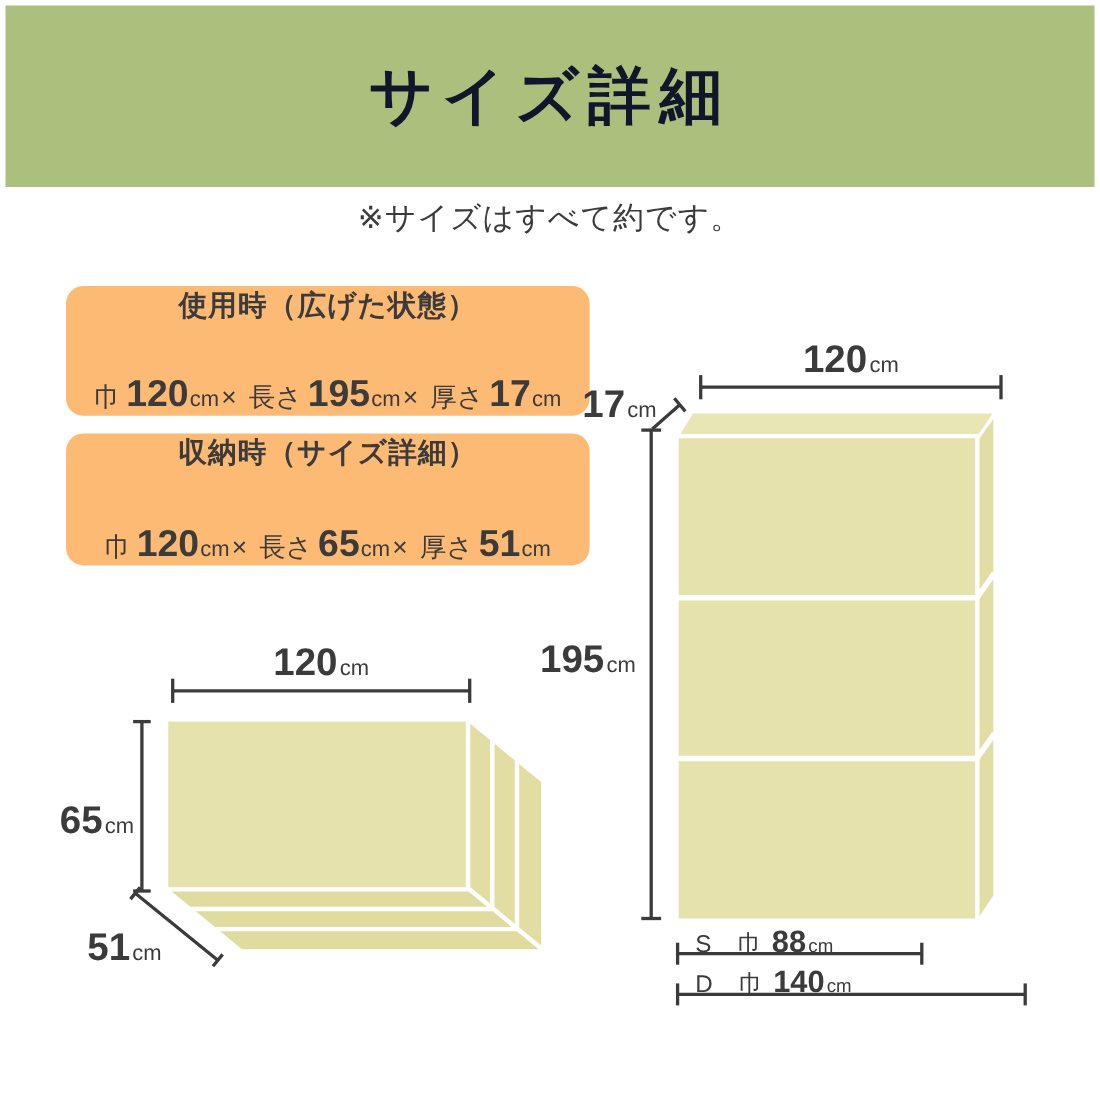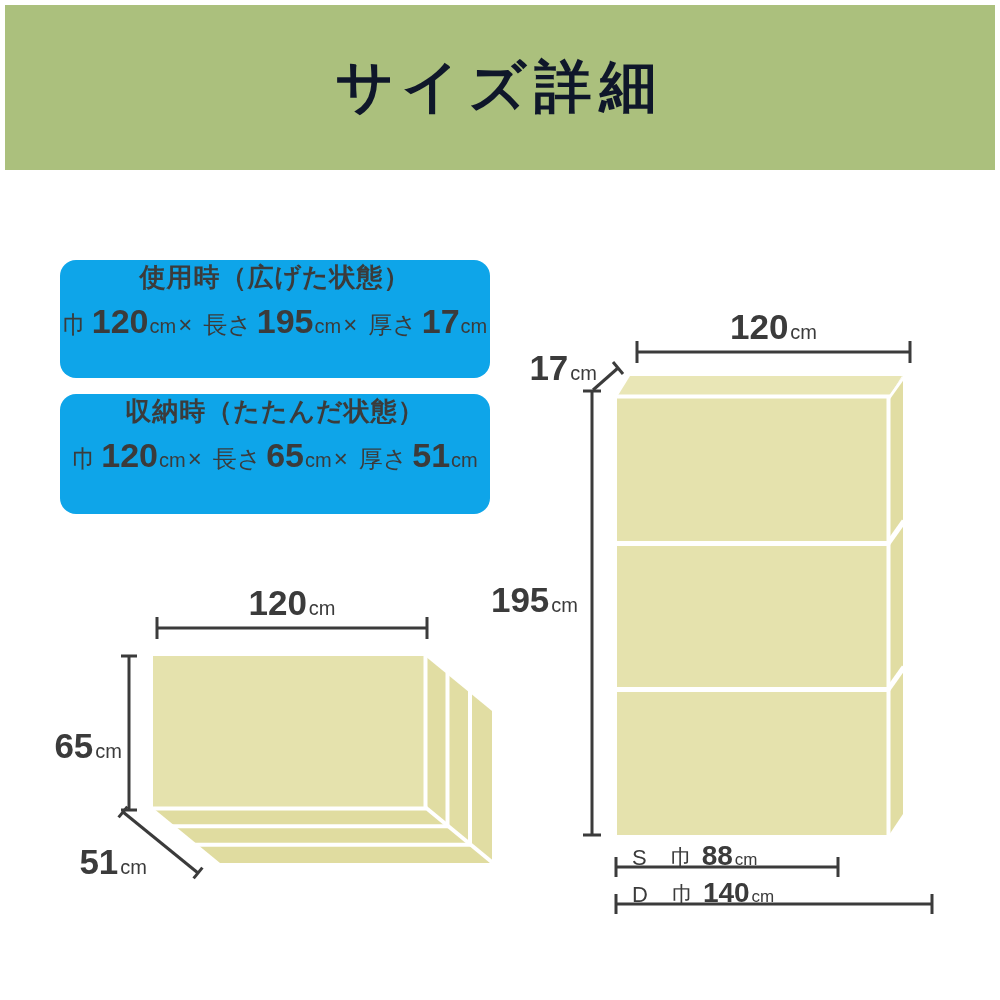--- a/index.html
+++ b/index.html
@@ -13,22 +13,22 @@
     background:#abc07d;display:flex;align-items:center;justify-content:center;
   }
   .header-title{font-size:57px;font-weight:700;color:#0f172a;letter-spacing:8px;}
   
   .approx-note{
     position:absolute;top:179px;left:0;width:100%;text-align:center;
     font-size:28px;font-weight:500;letter-spacing:1px;
   }
   
   .info-box{
-    position:absolute;left:60px;width:430px;background:#0ea5e9;border-radius:16px;
-    display:flex;flex-direction:column;align-items:center;justify-content:flex-start;gap:7px;
+    position:absolute;left:60px;width:476px;background:#fdba74;border-radius:16px;
+    display:flex;flex-direction:column;align-items:center;justify-content:space-between;gap:7px;
   }
   #box-usage{top:260px;height:118px;}
   #box-storage{top:394px;height:120px;}
   .box-title{font-size:26px;font-weight:600;letter-spacing:1px;}
   .box-dims{display:flex;align-items:baseline;white-space:nowrap;}
   .d-label{font-size:24px;font-weight:500;margin:0 5px 0 11px;}
   .box-dims .d-label:first-child{margin-left:0;}
   .d-value{font-size:34px;font-weight:600;}
   .d-unit{font-size:20px;font-weight:500;margin-left:1px;}
   .d-times{font-size:24px;font-weight:500;margin-left:2px;}
@@ -49,40 +49,41 @@
 </style>
 </head>
 <body>
 
 <div id="stage">
 
   <div class="header-band">
     <div class="header-title">サイズ詳細</div>
   </div>
 
+  <div class="approx-note">※サイズはすべて約です。</div>
 
   <div class="info-box" id="box-usage">
     <div class="box-title">使用時（広げた状態）</div>
     <div class="box-dims">
       <span class="d-label">巾</span>
         <span class="d-value">120</span>
         <span class="d-unit">cm</span>
         <span class="d-times">×</span>
       <span class="d-label">長さ</span>
         <span class="d-value">195</span>
         <span class="d-unit">cm</span>
         <span class="d-times">×</span>
       <span class="d-label">厚さ</span>
         <span class="d-value">17</span>
         <span class="d-unit">cm</span>
     </div>
   </div>
 
   <div class="info-box" id="box-storage">
-    <div class="box-title">収納時（たたんだ状態）</div>
+    <div class="box-title">収納時（サイズ詳細）</div>
     <div class="box-dims">
       <span class="d-label">巾</span>
         <span class="d-value">120</span>
         <span class="d-unit">cm</span>
         <span class="d-times">×</span>
       <span class="d-label">長さ</span>
         <span class="d-value">65</span>
         <span class="d-unit">cm</span>
         <span class="d-times">×</span>
       <span class="d-label">厚さ</span>

